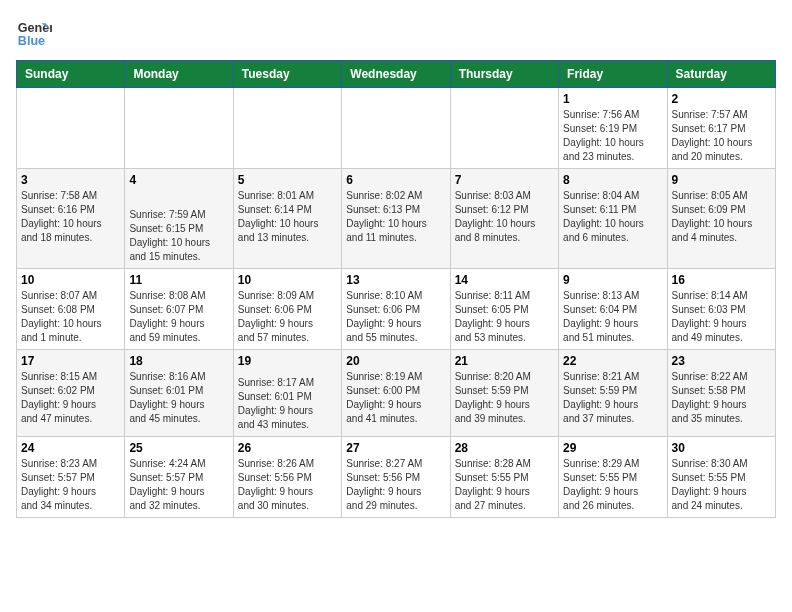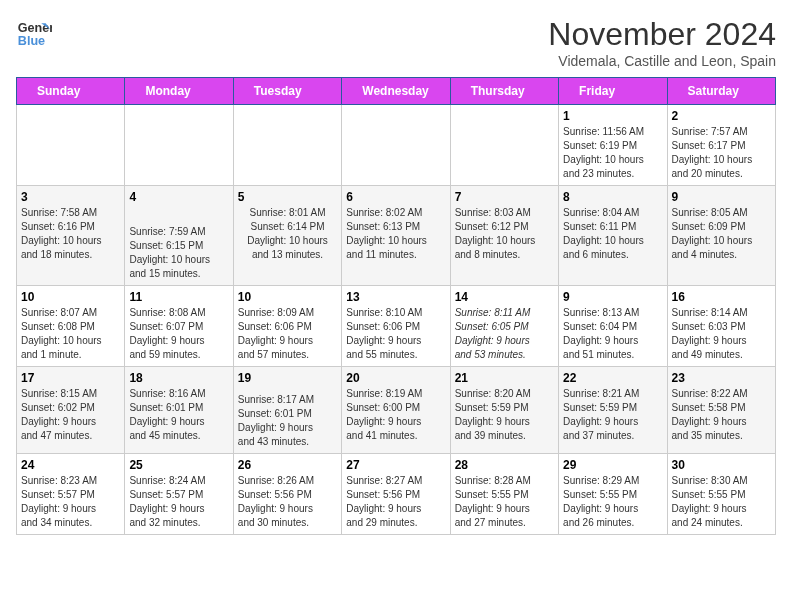--- a/index.html
+++ b/index.html
@@ -36,23 +36,23 @@
     .subtitle {
       font-size: 14px;
       color: #555;
     }
     table {
       width: 100%;
       border-collapse: collapse;
       font-size: 11px;
     }
     thead tr th {
-      background: #d946ef;
+      background: #15803d;
       color: #fff;
-      padding: 6px 20px;
+      padding: 6px 8px;
       text-align: left;
       font-size: 12px;
       font-weight: bold;
       border: 1px solid #2a5a9f;
     }
     tbody tr td {
       border: 1px solid #ccc;
       vertical-align: top;
       padding: 4px;
       height: 80px;
@@ -79,24 +79,20 @@
 </head>
 <body>
 
 <div class="header">
   <div class="logo">
     <svg class="logo-icon" viewBox="0 0 40 40">
       <text x="2" y="18" font-size="14" font-weight="bold" fill="#333">General</text>
       <text x="2" y="32" font-size="14" font-weight="bold" fill="#4a90d9">Blue</text>
       <polygon points="28,8 38,15 33,8" fill="#4a90d9"></polygon>
     </svg>
-  </div>
-  <div class="title-block">
-    <div class="month-title">November 2024</div>
-    <div class="subtitle">Videmala, Castille and Leon, Spain</div>
   </div>
 </div>
 
 <table>
   <thead>
     <tr>
 
     <th>Sunday</th>
         <th>Monday</th>
         <th>Tuesday</th>
@@ -108,21 +104,21 @@
   </thead>
   <tbody id="calendar-body">
   <tr>
         <td class="empty-cell"></td>
         <td class="empty-cell"></td>
         <td class="empty-cell"></td>
         <td class="empty-cell"></td>
         <td class="empty-cell"></td>
         <td>
           <div class="day-num">1</div>
-          <div class="day-info" style="white-space: pre-line;">Sunrise: 11:56 AM
+          <div class="day-info" style="white-space: pre-line;">Sunrise: 7:56 AM
 Sunset: 6:19 PM
 Daylight: 10 hours
 and 23 minutes.</div>
         </td>
         <td>
           <div class="day-num">2</div>
           <div class="day-info" style="white-space: pre-line;">Sunrise: 7:57 AM
 Sunset: 6:17 PM
 Daylight: 10 hours
 and 20 minutes.</div>
@@ -138,21 +134,21 @@
         </td>
         <td>
           <div class="day-num">4</div>
           <div class="day-info" style="white-space: pre-line; margin-top: 21px;">Sunrise: 7:59 AM
 Sunset: 6:15 PM
 Daylight: 10 hours
 and 15 minutes.</div>
         </td>
         <td>
           <div class="day-num">5</div>
-          <div class="day-info" style="white-space: pre-line; text-align: center;">Sunrise: 8:01 AM
+          <div class="day-info" style="white-space: pre-line;">Sunrise: 8:01 AM
 Sunset: 6:14 PM
 Daylight: 10 hours
 and 13 minutes.</div>
         </td>
         <td>
           <div class="day-num">6</div>
           <div class="day-info" style="white-space: pre-line;">Sunrise: 8:02 AM
 Sunset: 6:13 PM
 Daylight: 10 hours
 and 11 minutes.</div>
@@ -203,21 +199,21 @@
         </td>
         <td>
           <div class="day-num">13</div>
           <div class="day-info" style="white-space: pre-line;">Sunrise: 8:10 AM
 Sunset: 6:06 PM
 Daylight: 9 hours
 and 55 minutes.</div>
         </td>
         <td>
           <div class="day-num">14</div>
-          <div class="day-info" style="white-space: pre-line; font-style: italic;">Sunrise: 8:11 AM
+          <div class="day-info" style="white-space: pre-line;">Sunrise: 8:11 AM
 Sunset: 6:05 PM
 Daylight: 9 hours
 and 53 minutes.</div>
         </td>
         <td>
           <div class="day-num">9</div>
           <div class="day-info" style="white-space: pre-line;">Sunrise: 8:13 AM
 Sunset: 6:04 PM
 Daylight: 9 hours
 and 51 minutes.</div>
@@ -284,21 +280,21 @@
       <tr>
         <td>
           <div class="day-num">24</div>
           <div class="day-info" style="white-space: pre-line;">Sunrise: 8:23 AM
 Sunset: 5:57 PM
 Daylight: 9 hours
 and 34 minutes.</div>
         </td>
         <td>
           <div class="day-num">25</div>
-          <div class="day-info" style="white-space: pre-line;">Sunrise: 8:24 AM
+          <div class="day-info" style="white-space: pre-line;">Sunrise: 4:24 AM
 Sunset: 5:57 PM
 Daylight: 9 hours
 and 32 minutes.</div>
         </td>
         <td>
           <div class="day-num">26</div>
           <div class="day-info" style="white-space: pre-line;">Sunrise: 8:26 AM
 Sunset: 5:56 PM
 Daylight: 9 hours
 and 30 minutes.</div>

